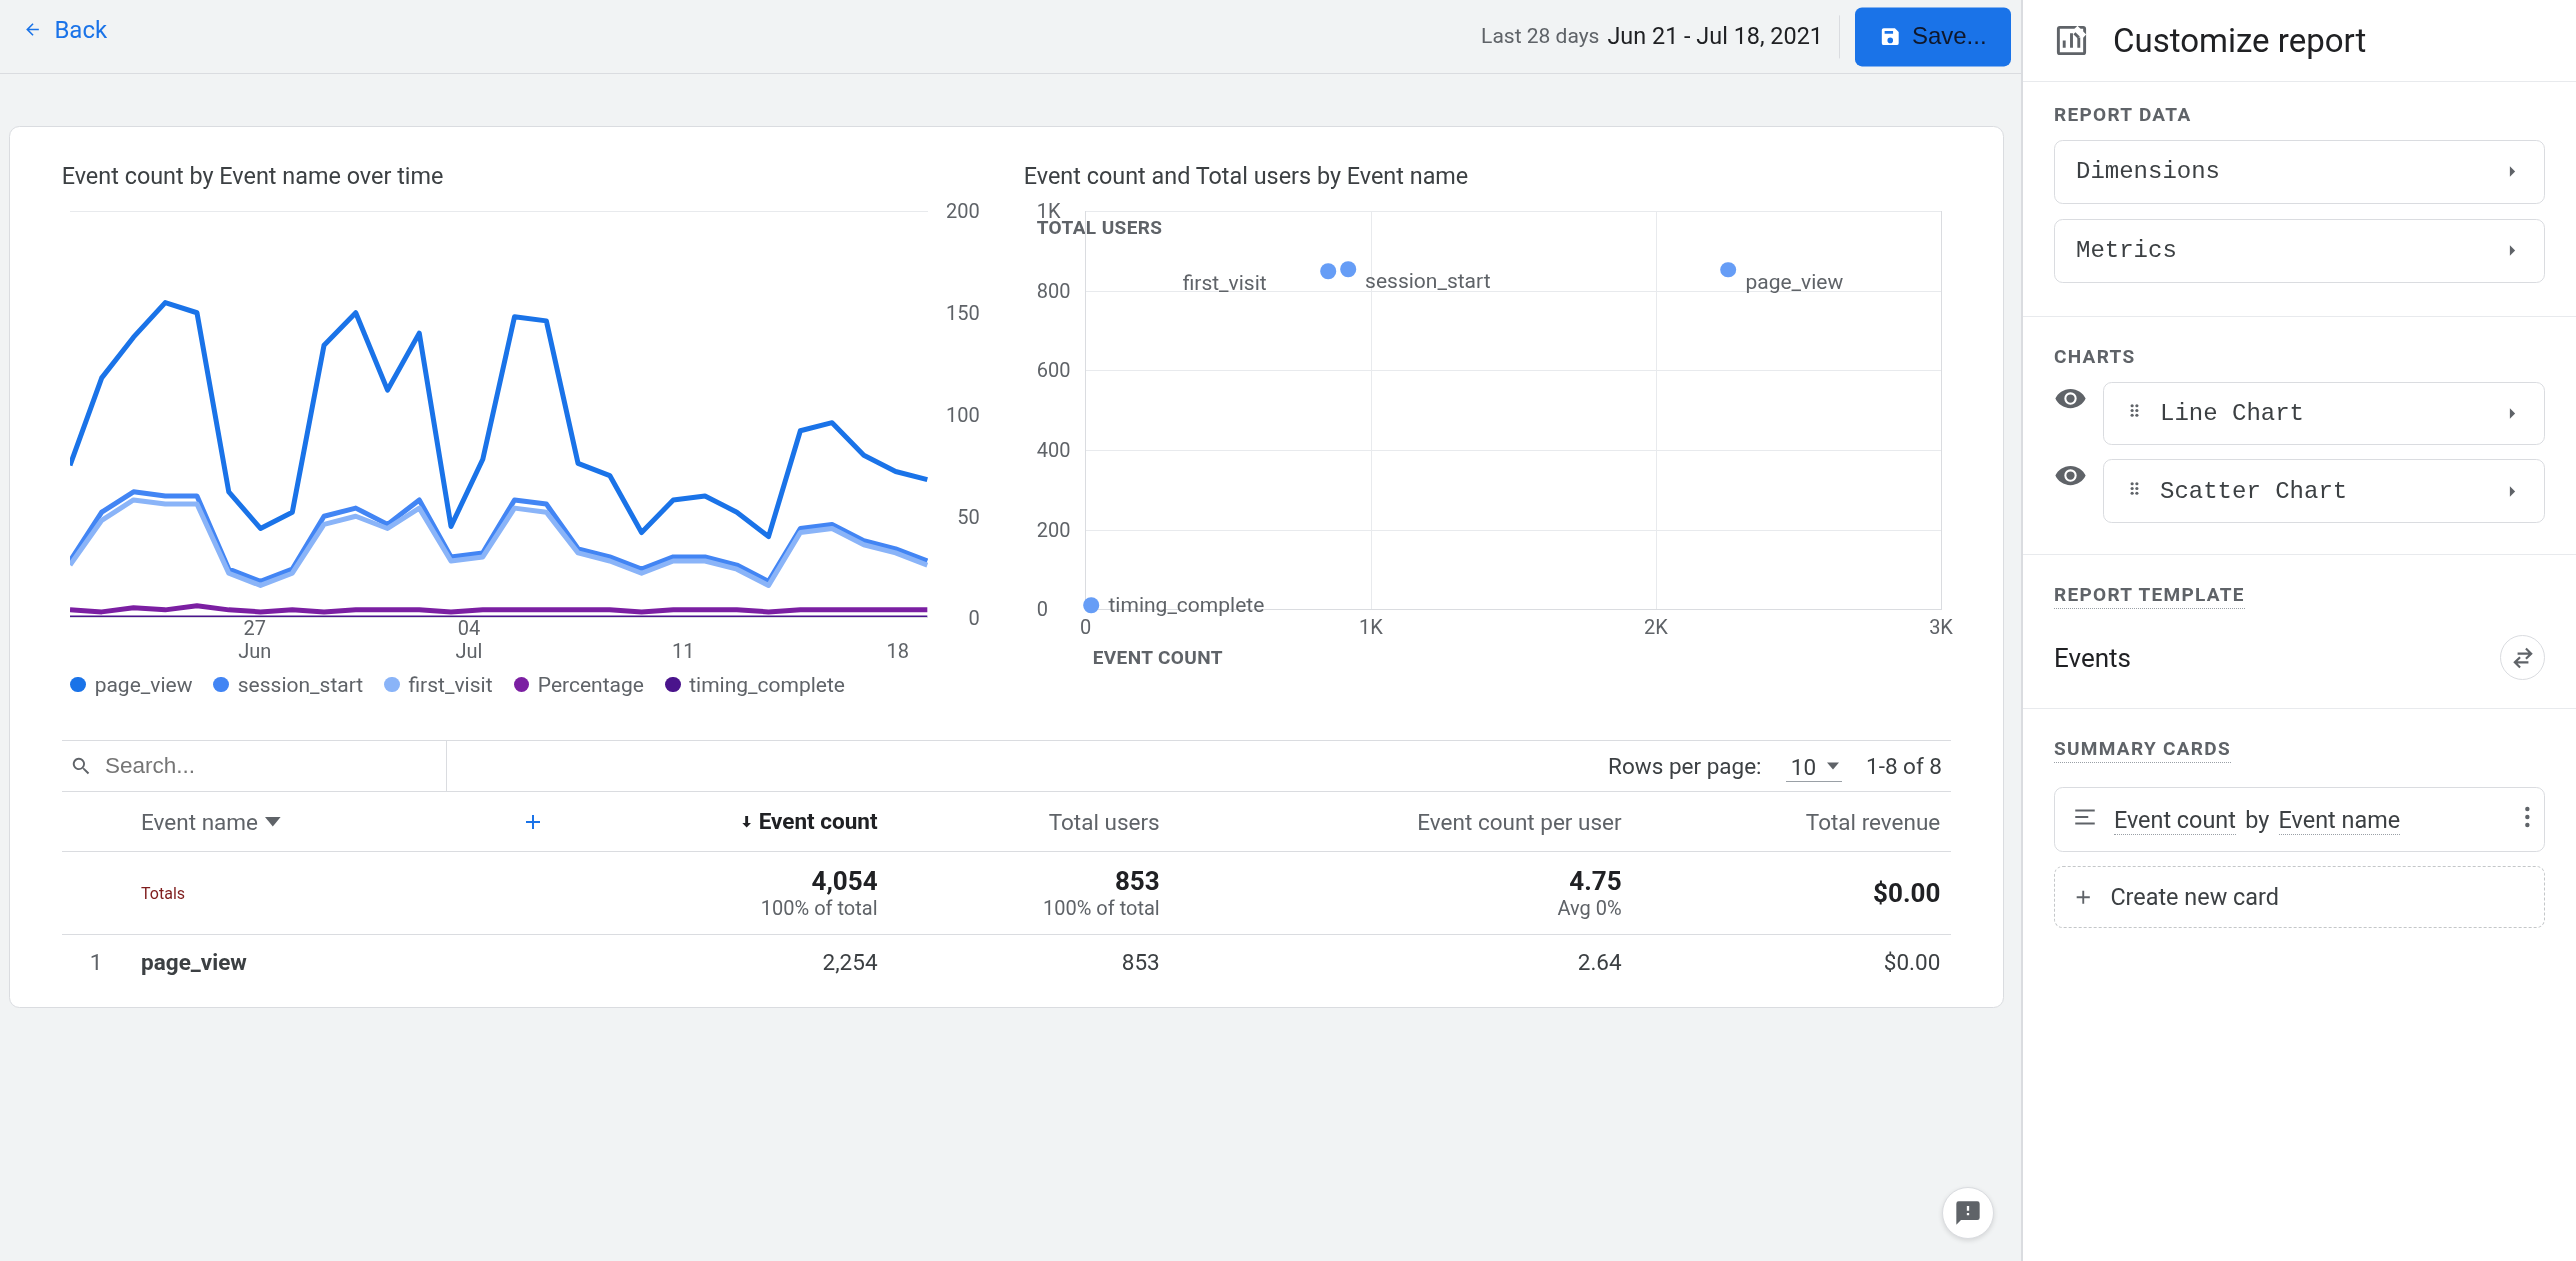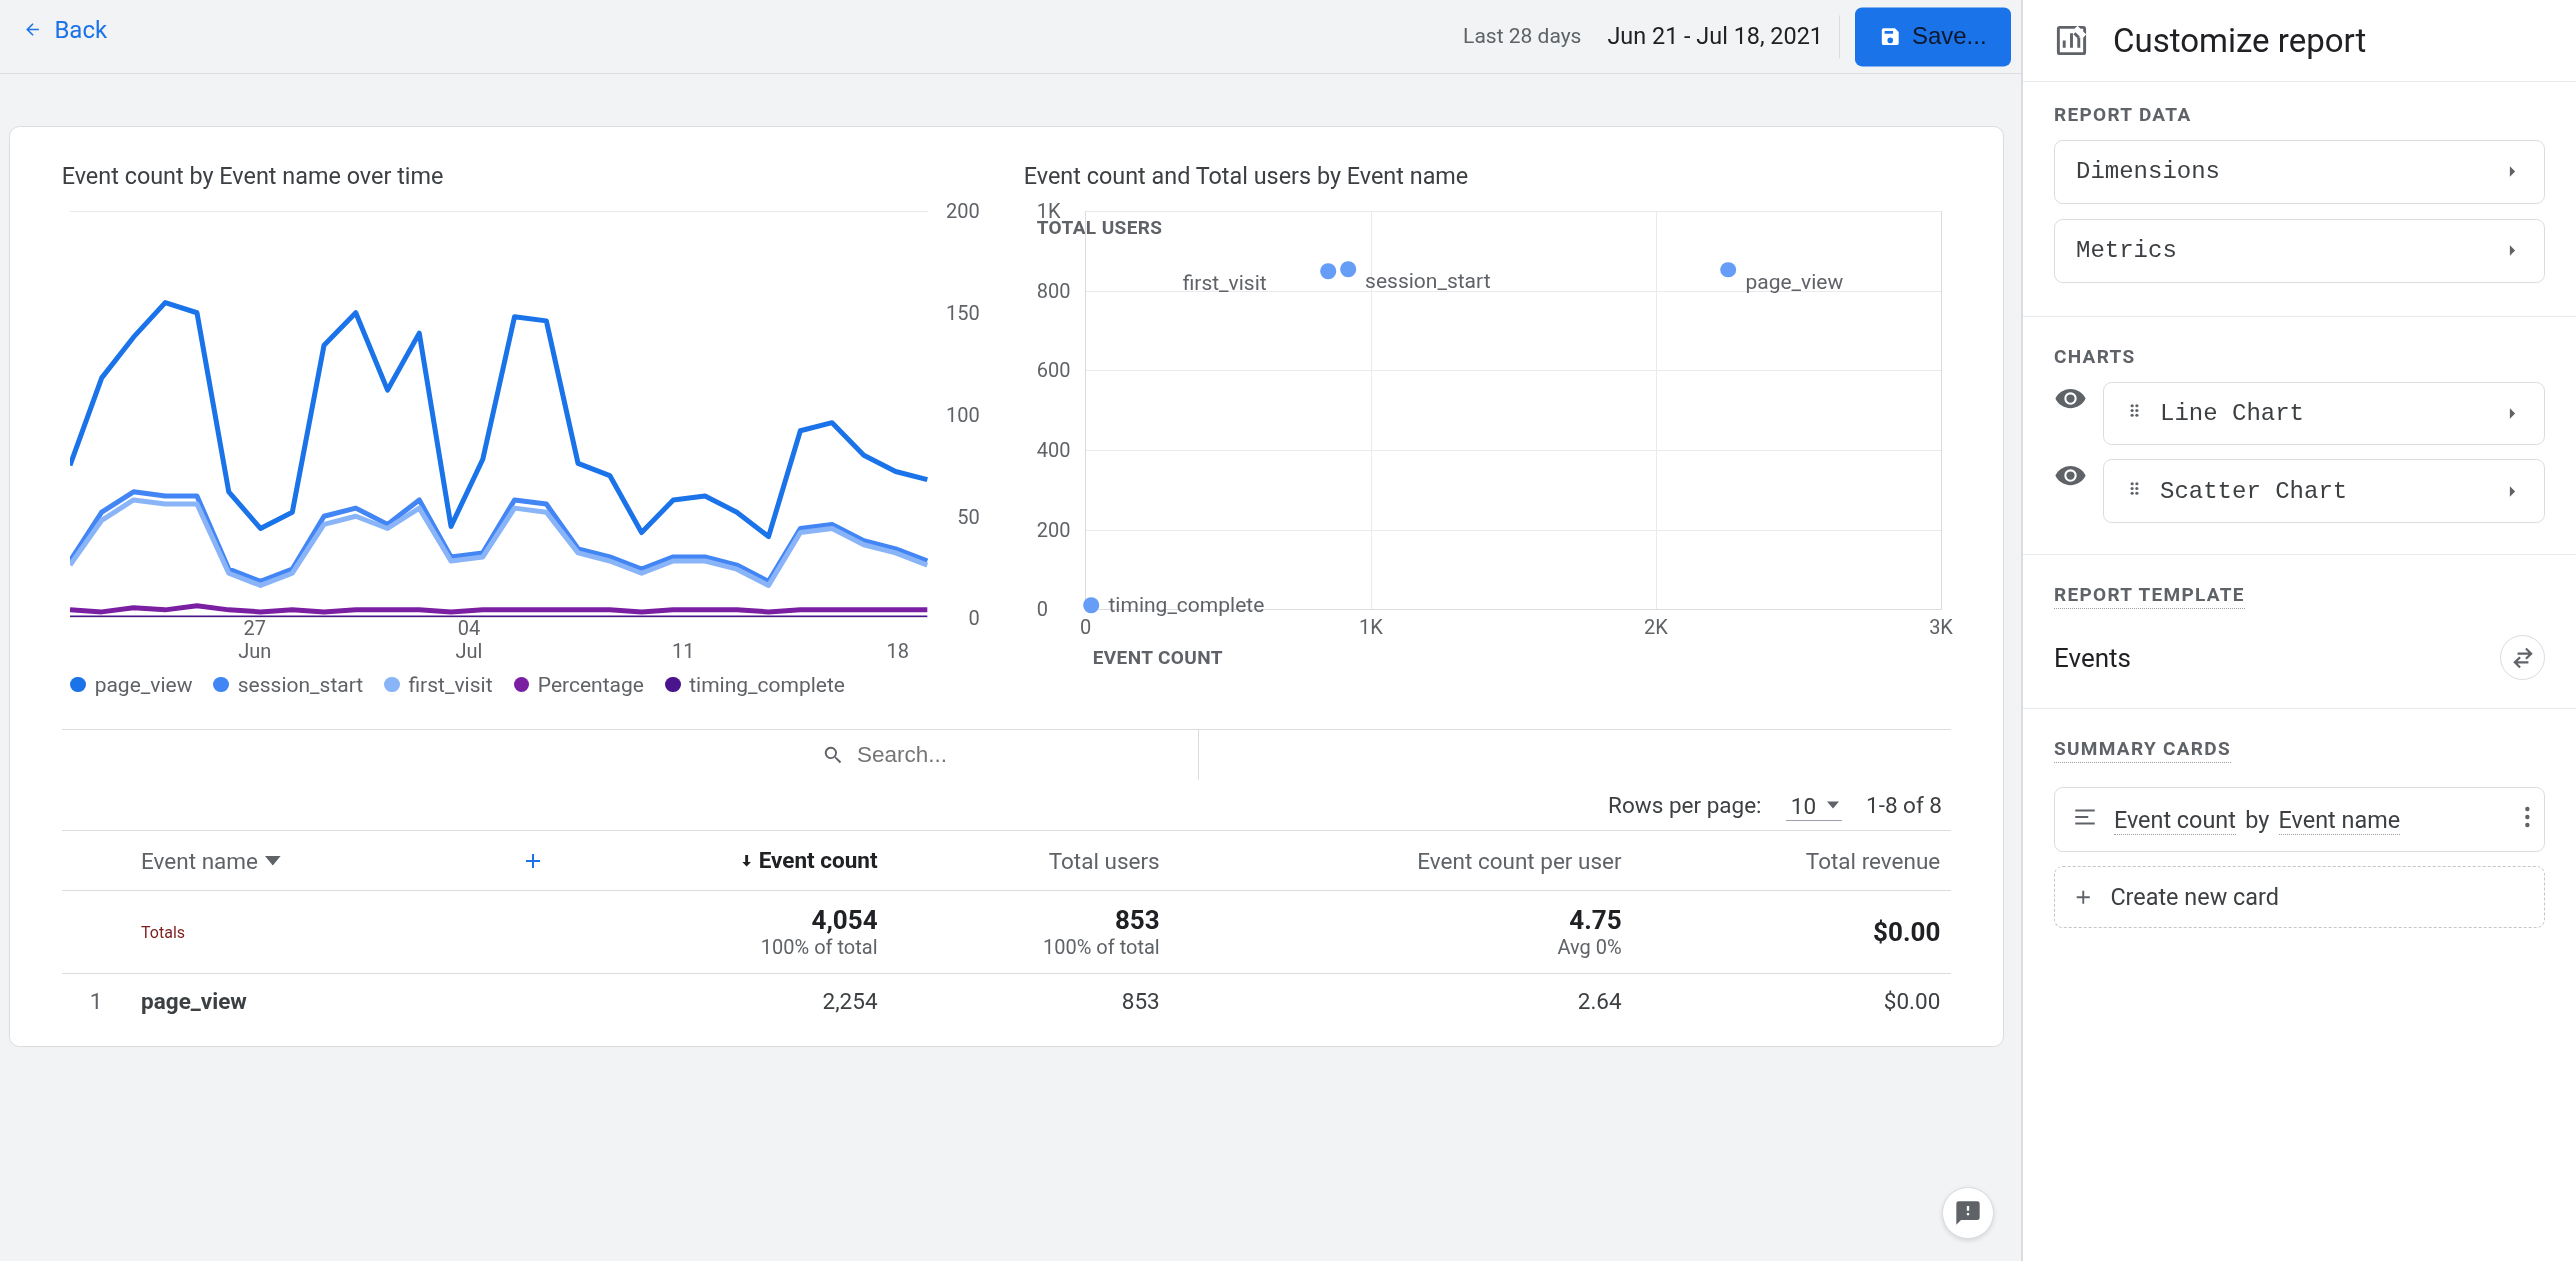--- a/index.html
+++ b/index.html
@@ -50,21 +50,21 @@
   }
   .hdr-right {
     position: absolute;
     right: 10.4px;
     top: 50%;
     transform: translateY(-50%);
     display: flex;
     align-items: center;
     gap: 15.6px;
   }
-  .date-range { display:flex; align-items:center; gap:19px; font-size:23.4px; color:#202124; }
+  .date-range { display:flex; align-items:center; gap:1px; font-size:23.4px; color:#202124; }
   .date-range .label { background:#f1f3f4; color:#5f6368; font-size:21px; padding:3.5px 7px; }
   .save-btn {
     background:#1a73e8;
     color:#0f172a;
     border:none;
     border-radius:7px;
     padding:15.6px 24px;
     font-size:24px;
     font-weight:500;
     display:flex;
@@ -105,21 +105,21 @@
   .sc-ytick { position:absolute; left:-49px; font-size:20px; color:#5f6368; transform:translateY(-50%); }
   .sc-xtick { position:absolute; bottom:-29.4px; font-size:20px; color:#5f6368; transform:translateX(-50%); }
   .sc-ylabel { position:absolute; left:13px; top:5.2px; font-size:19px; font-weight:700; color:#5f6368; letter-spacing:0.4px; }
   .sc-xlabel { position:absolute; left:69px; bottom:36px; font-size:19px; font-weight:700; color:#5f6368; letter-spacing:0.4px; }
   .sc-hgrid { position:absolute; left:0; right:0; border-top:0.9px solid #e8eaed; }
   .sc-vgrid { position:absolute; top:0; bottom:0; border-left:0.9px solid #e8eaed; }
   .sc-point { position:absolute; width:15.6px; height:15.6px; border-radius:50%; background:#669df6; transform:translate(-50%,-50%); }
   .sc-label { position:absolute; font-size:21px; color:#5f6368; transform:translateY(-50%); white-space:nowrap; }
 
   
-  .tbl-toolbar { display:flex; align-items:center; border-top:0.9px solid #dadce0; border-bottom:0.9px solid #dadce0; margin-top:24px;flex-direction:column; }
+  .tbl-toolbar { display:flex; align-items:center; border-top:0.9px solid #dadce0; border-bottom:0.9px solid #dadce0; margin-top:35px; }
   .search-cell { display:flex; align-items:center; gap:12px; padding:12px 8.7px; width:385px; border-right:0.9px solid #dadce0; color:#5f6368; }
   .search-cell svg { width:22.5px; height:22.5px; fill:#5f6368; }
   .search-input { border:none; outline:none; font-size:22.5px; color:#5f6368; background:transparent; flex:1; }
   .pager { margin-left:auto; display:flex; align-items:center; gap:24px; padding:12px 8.7px; font-size:22.5px; color:#3c4043; }
   .rpp-select { border:none; border-bottom:0.9px solid #9aa0a6; font-size:22.5px; padding:1.7px 26px 1.7px 5.2px; background:transparent; position:relative; }
   .rpp-wrap { position:relative; display:inline-block; }
   .rpp-wrap svg { position:absolute; right:3.5px; top:50%; transform:translateY(-50%); width:12px; height:12px; fill:#5f6368; pointer-events:none; }
 
   
   table.data { width:100%; border-collapse:collapse; font-size:22.5px; }

